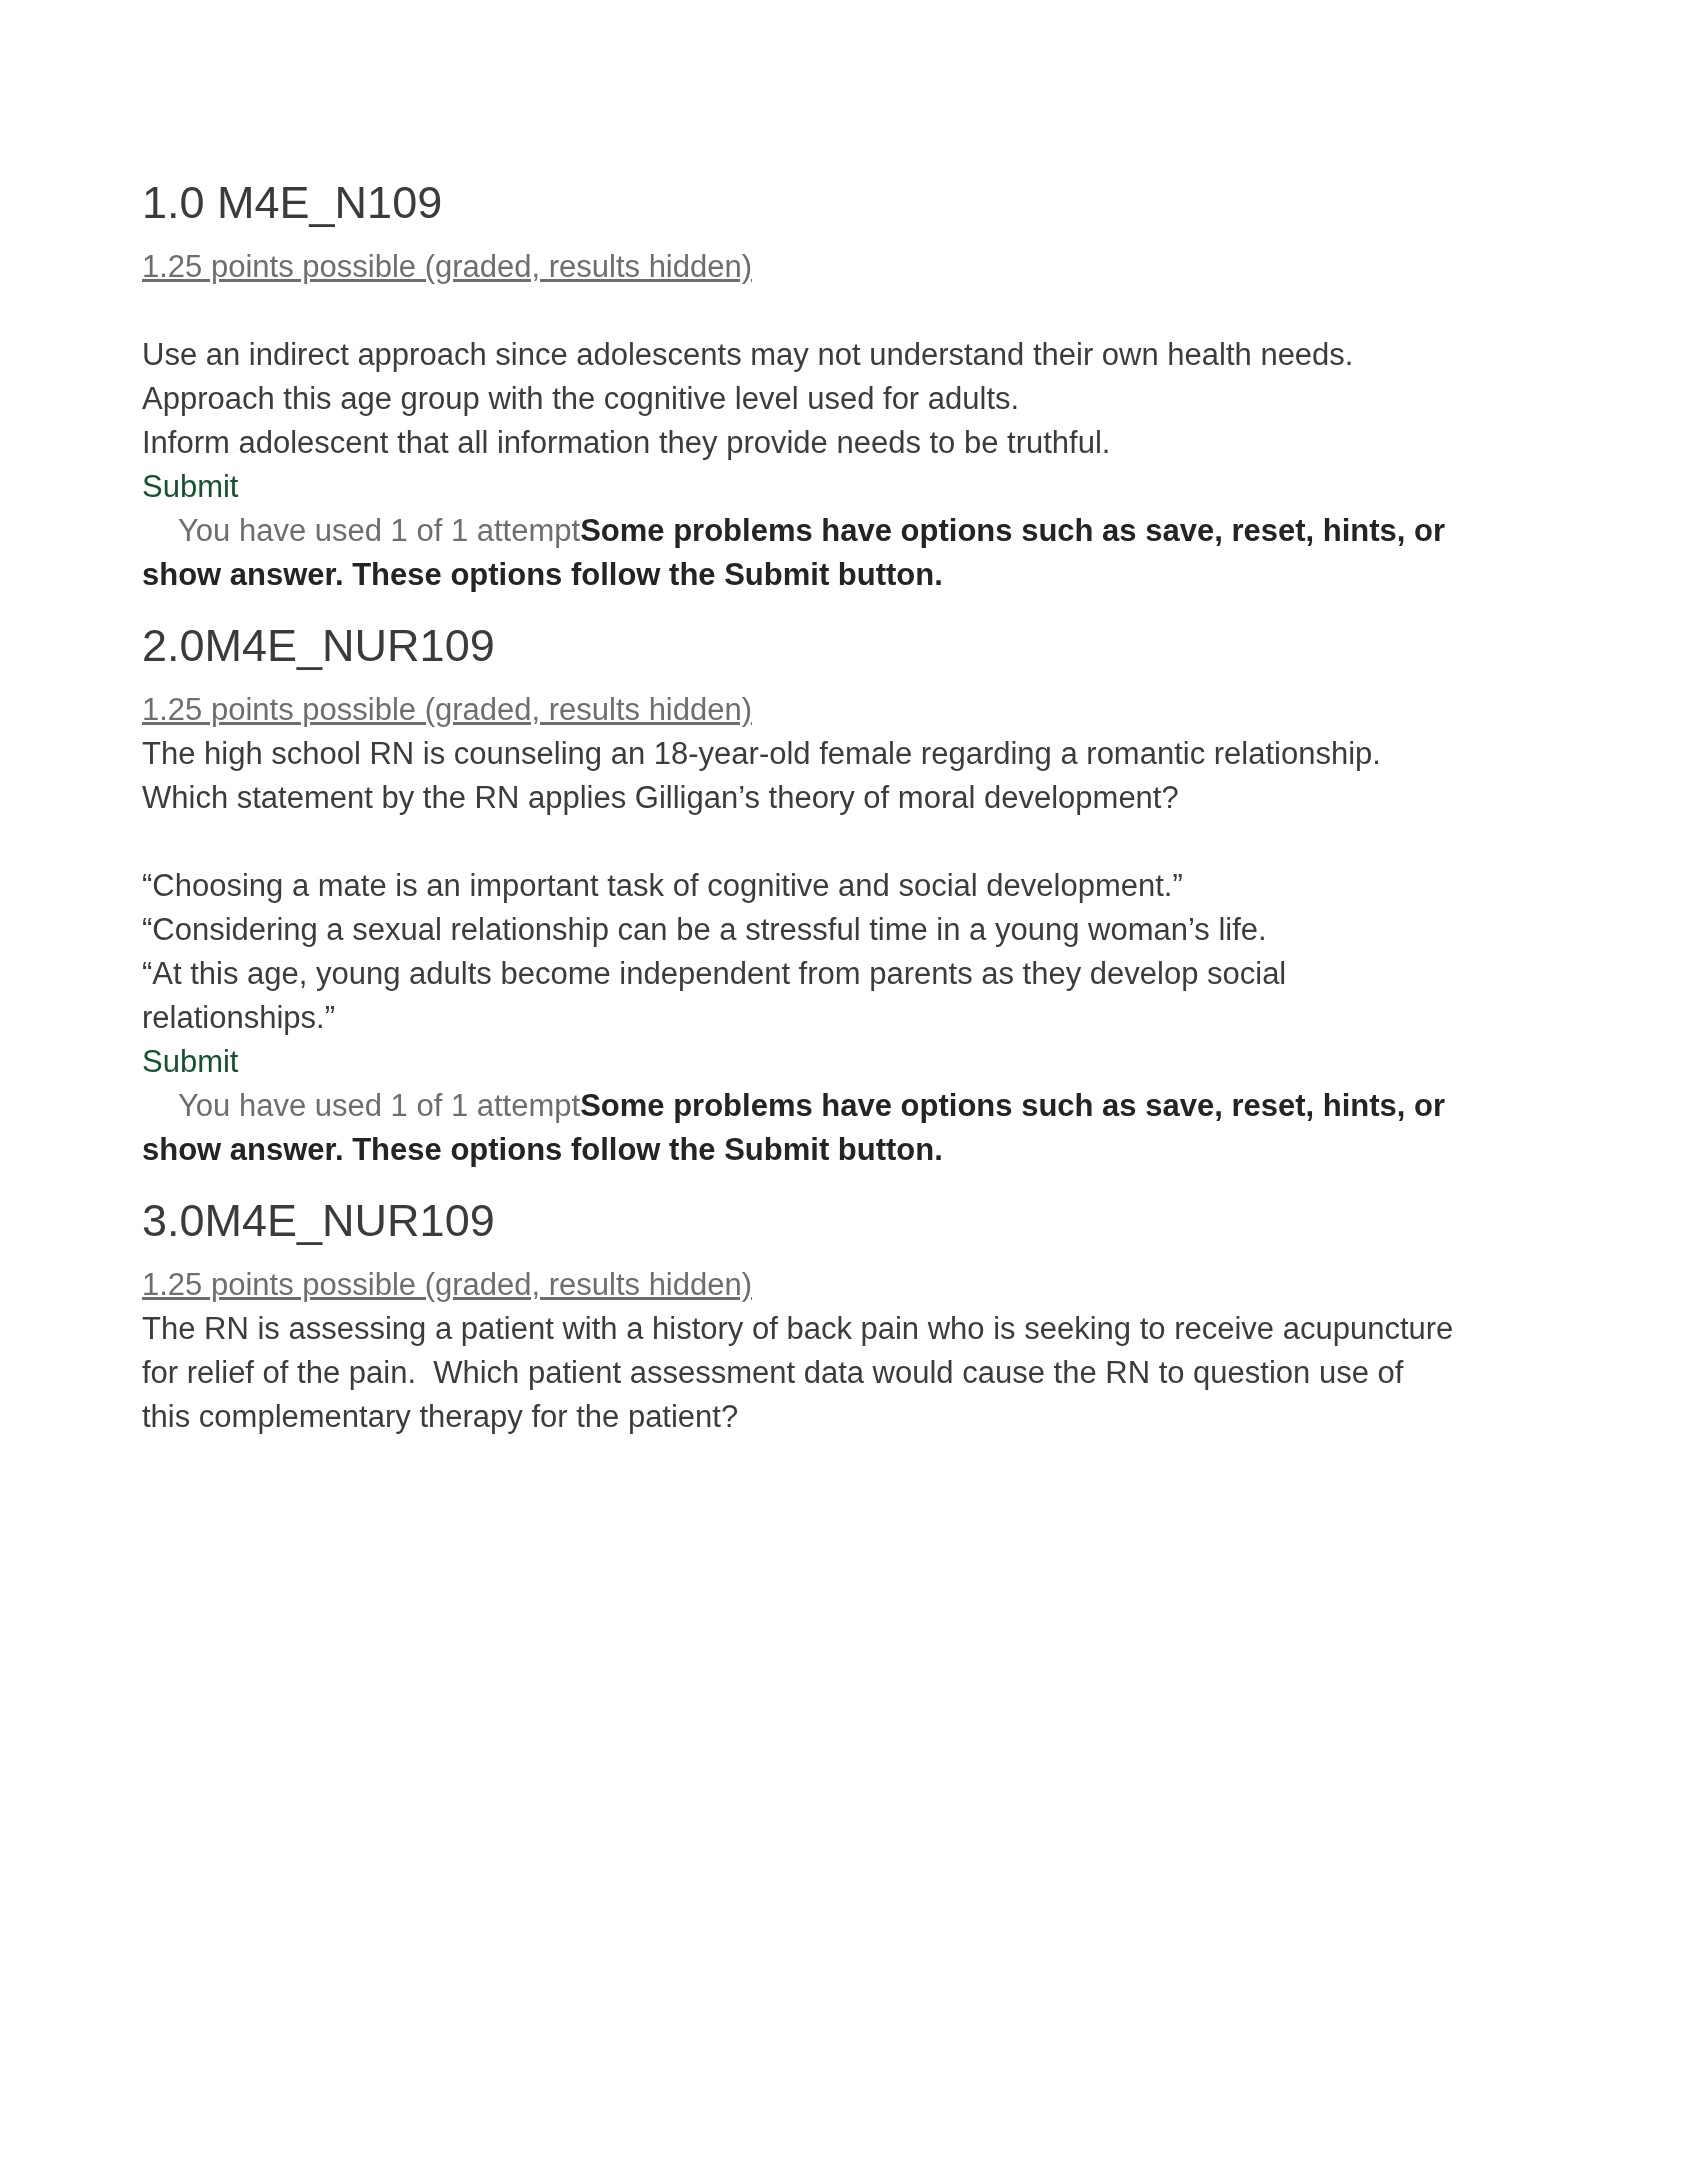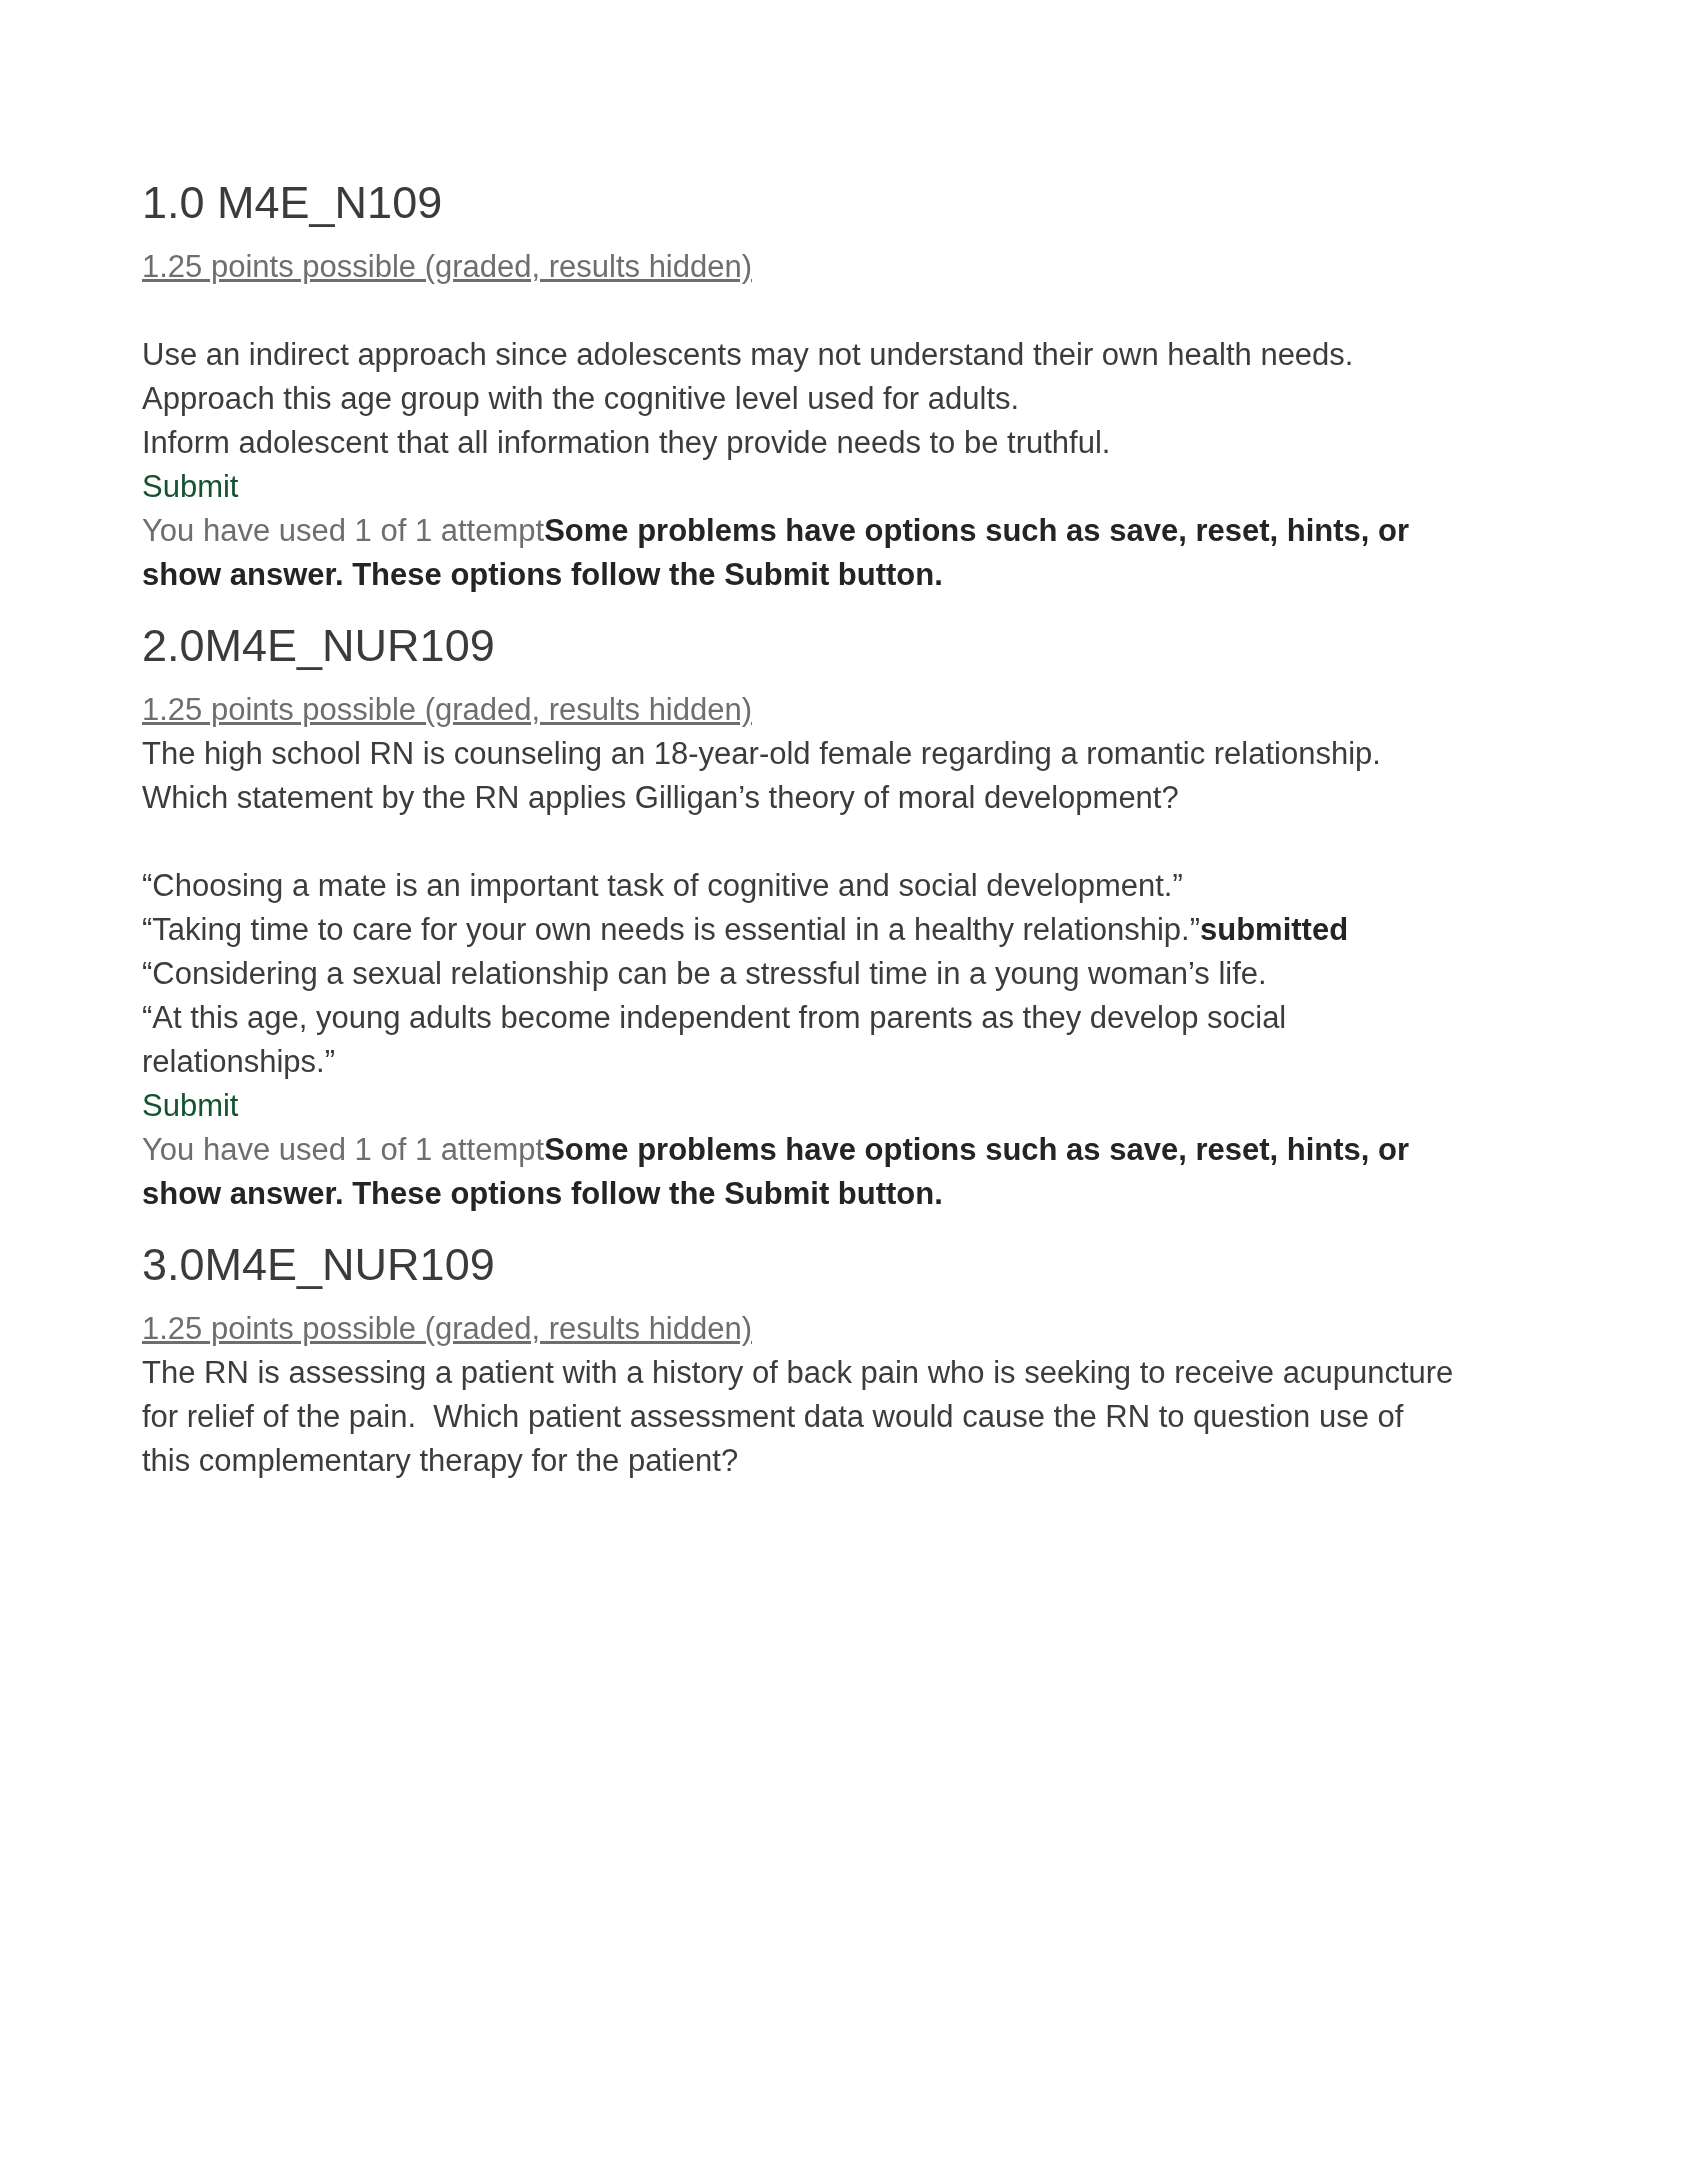--- a/index.html
+++ b/index.html
@@ -23,21 +23,21 @@
     margin: 22px 0 16px 0;
     letter-spacing: 0;
   }
   p { margin: 0; }
   .meta { color: #6e6e6e; text-decoration: underline; }
   .prompt { color: #3c3c3c; }
   .options { margin-top: 44px; }
   .option { color: #3c3c3c; }
   .submitted-label { font-weight: 600; color: #242424; }
   .submit-line { color: #14532d; }
-  .attempts .muted { color: #6e6e6e; }
+  .attempts .muted { color: #6e6e6e; margin-left: 36px; }
   .attempts .note { color: #242424; font-weight: 600; }
 </style>
 </head>
 <body>
 
 <main>
 
   <section>
     <h1 class="q-title">1.0 M4E_N109</h1>
     <p class="meta">1.25 points possible (graded, results hidden)</p>
@@ -49,21 +49,20 @@
     <p class="submit-line">Submit</p>
     <p class="attempts"><span class="muted">You have used 1 of 1 attempt</span><span class="note">Some problems have options such as save, reset, hints, or show answer. These options follow the Submit button.</span></p>
   </section>
 
   <section>
     <h1 class="q-title">2.0M4E_NUR109</h1>
     <p class="meta">1.25 points possible (graded, results hidden)</p>
     <p class="prompt">The high school RN is counseling an 18-year-old female regarding a romantic relationship. Which statement by the RN applies Gilligan’s theory of moral development?</p>
     <div class="options">
       <p class="option"><span>“Choosing a mate is an important task of cognitive and social development.”</span><span class="submitted-label"></span></p>
-      <p class="option"><span>“Taking time to care for your own needs is essential in a healthy relationship.”</span><span class="submitted-label">submitted</span></p>
       <p class="option"><span>“Considering a sexual relationship can be a stressful time in a young woman’s life.</span><span class="submitted-label"></span></p>
       <p class="option"><span>“At this age, young adults become independent from parents as they develop social relationships.”</span><span class="submitted-label"></span></p>
     </div>
     <p class="submit-line">Submit</p>
     <p class="attempts"><span class="muted">You have used 1 of 1 attempt</span><span class="note">Some problems have options such as save, reset, hints, or show answer. These options follow the Submit button.</span></p>
   </section>
 
   <section>
     <h1 class="q-title">3.0M4E_NUR109</h1>
     <p class="meta">1.25 points possible (graded, results hidden)</p>

